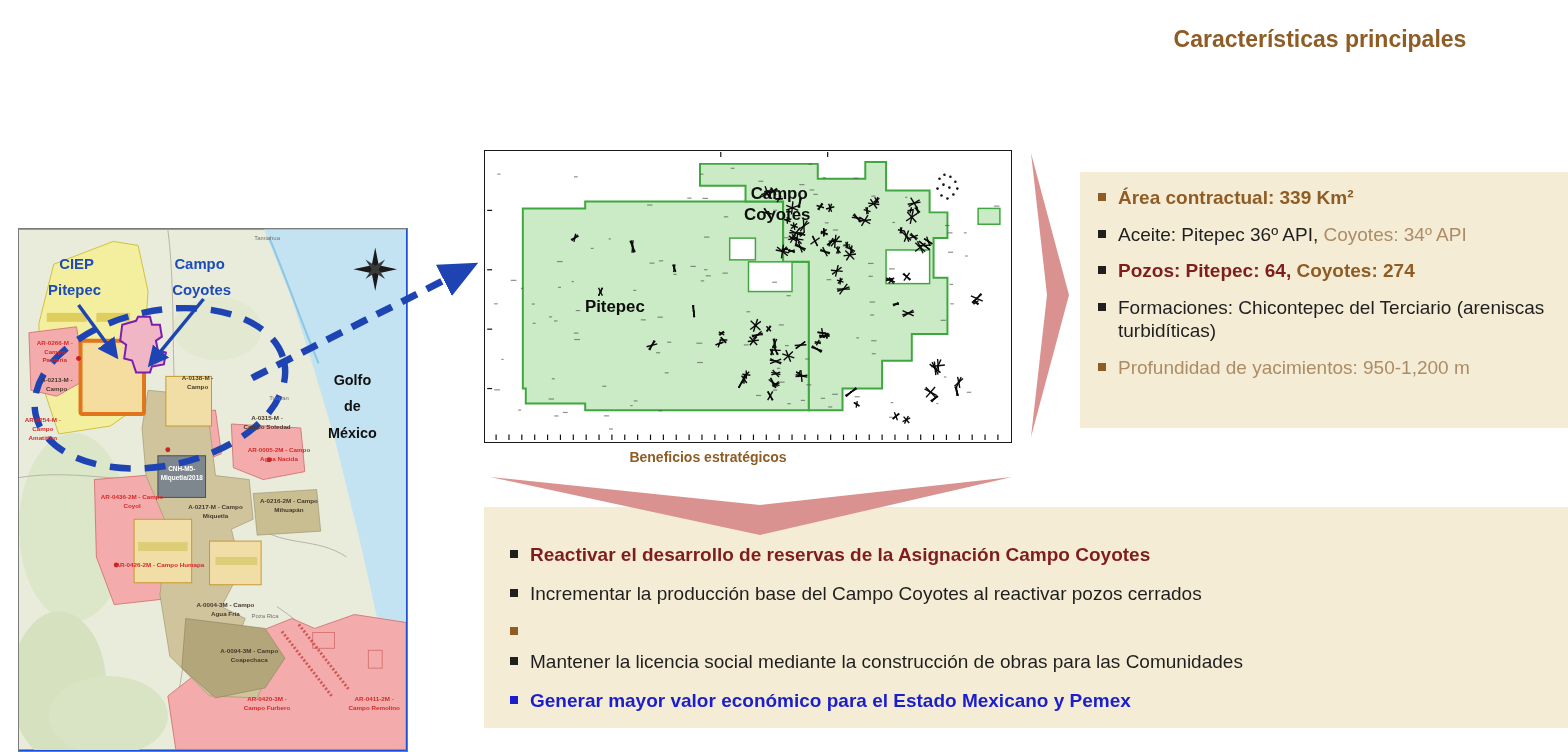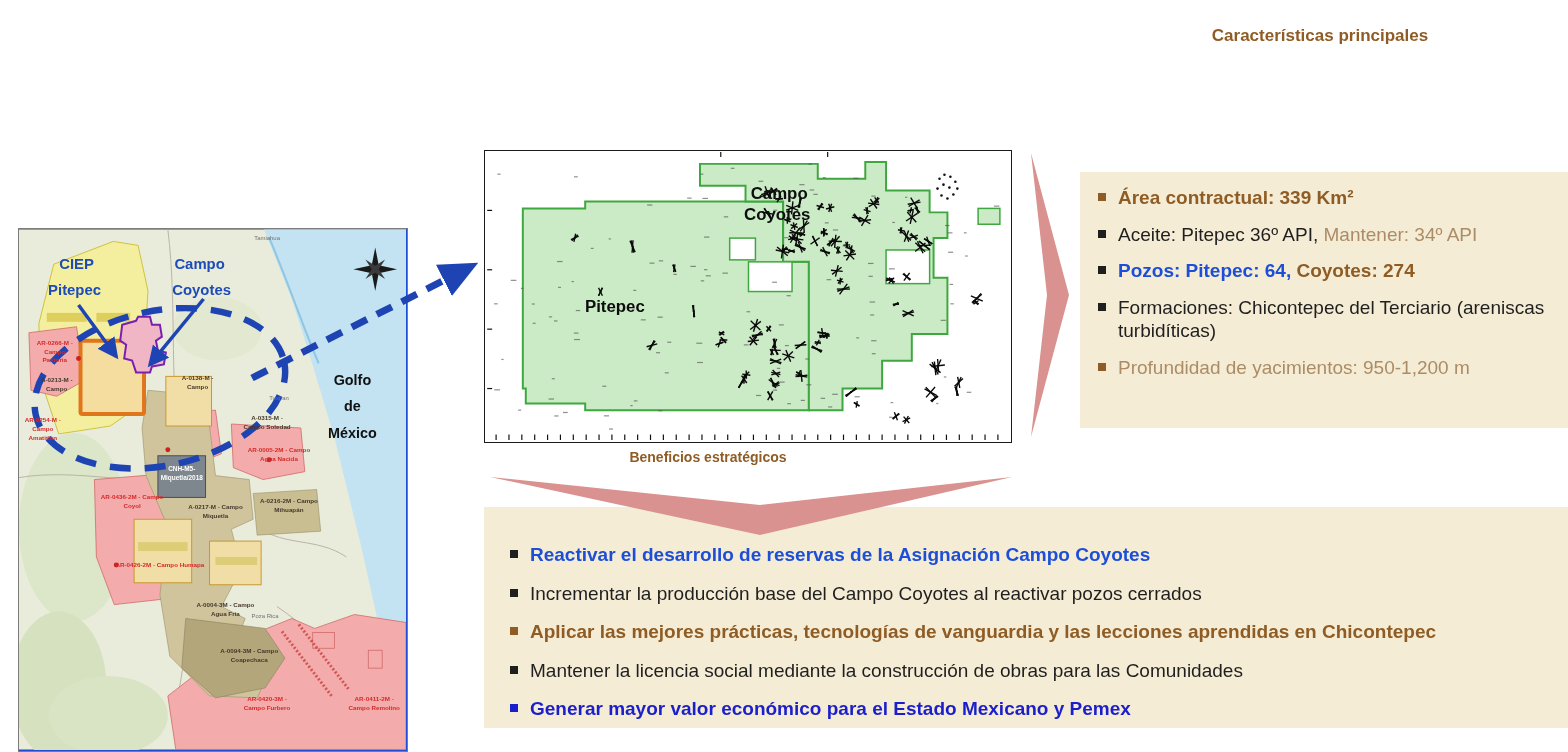--- a/index.html
+++ b/index.html
@@ -1,33 +1,33 @@
 <!DOCTYPE html>
 <html><head>
 <meta charset="utf-8">
 <style>
   html,body{margin:0;padding:0;background:#fff;}
   #slide{position:relative;width:1568px;height:752px;background:#fff;overflow:hidden;
          font-family:"Liberation Sans",sans-serif;}
   .h{position:absolute;font-weight:bold;color:#8e5c24;text-align:center;}
-  #title-caracteristicas{left:1080px;top:26px;width:480px;font-size:17px;}
+  #title-caracteristicas{left:1080px;top:26px;width:480px;font-size:23px;}
   #title-paleocanal{left:20px;top:192px;width:400px;font-size:20px;}
   #title-beneficios{left:528px;top:449px;width:360px;font-size:14px;}
 
   .box{position:absolute;background:#f5ecd5;}
   #box-caracteristicas{left:1072px;top:172px;width:491px;height:256px;padding:14px 16px 0 18px;box-sizing:border-box;margin-left:8px;}
   #box-beneficios{left:484px;top:507px;width:1084px;height:221px;padding:36px 20px 0 26px;box-sizing:border-box;}
   .box ul{list-style:none;margin:0;padding:0;}
   .box li{display:flex;align-items:flex-start;margin-bottom:13px;font-size:19px;line-height:1.24;}
   #box-beneficios li{margin-bottom:15px;text-align:right;}
   .sq{width:8px;height:8px;margin:7px 12px 0 0;flex:0 0 8px;}
   .txt{display:block;}
   .c-brown-bold{color:#8e5c24;font-weight:bold;}
   .c-black{color:#1f1f1f;}
-  .c-black-bold{color:#1d4ed8;font-weight:bold;}
+  .c-black-bold{color:#7f1d1d;font-weight:bold;}
   .c-tan{color:#ab8c66;}
   .c-blue-bold{color:#1b1ecb;font-weight:bold;}
 
   .mapbox{position:absolute;}
   #left-map{left:18px;top:228px;width:390px;height:524px;border:1.5px solid #7c7c7c;box-sizing:border-box;background:#1d4ed8;}
   #center-map{left:484px;top:150px;width:528px;height:293px;border:1.5px solid #1a1a1a;box-sizing:border-box;background:#fff;}
   #overlay{position:absolute;left:0;top:0;pointer-events:none;}
 
   svg text{font-family:"Liberation Sans",sans-serif;}
   .lm-blue{fill:#1d4cb8;font-size:15px;font-weight:bold;}
@@ -951,21 +951,21 @@
   </div>
 
   <div class="box" id="box-caracteristicas">
     <ul id="list-caracteristicas">
         <li>
           <span class="sq" style="background: rgb(142, 92, 36);"></span>
           <span class="txt"><span class="c-brown-bold">Área contractual: 339 Km²</span></span>
         </li>
         <li>
           <span class="sq" style="background: rgb(31, 31, 31);"></span>
-          <span class="txt"><span class="c-black">Aceite: Pitepec 36º API, </span><span class="c-tan">Mantener: 34º API</span></span>
+          <span class="txt"><span class="c-black">Aceite: Pitepec 36º API, </span><span class="c-tan">Coyotes: 34º API</span></span>
         </li>
         <li>
           <span class="sq" style="background: rgb(31, 31, 31);"></span>
           <span class="txt"><span class="c-black-bold">Pozos: Pitepec: 64, </span><span class="c-brown-bold">Coyotes: 274</span></span>
         </li>
         <li>
           <span class="sq" style="background: rgb(31, 31, 31);"></span>
           <span class="txt"><span class="c-black">Formaciones: Chicontepec del Terciario (areniscas turbidíticas)</span></span>
         </li>
         <li>
@@ -979,21 +979,20 @@
         <li>
           <span class="sq" style="background: rgb(31, 31, 31);"></span>
           <span class="txt"><span class="c-black-bold">Reactivar el desarrollo de reservas de la Asignación Campo Coyotes</span></span>
         </li>
         <li>
           <span class="sq" style="background: rgb(31, 31, 31);"></span>
           <span class="txt"><span class="c-black">Incrementar la producción base del Campo Coyotes al reactivar pozos cerrados</span></span>
         </li>
         <li>
           <span class="sq" style="background: rgb(142, 92, 36);"></span>
-          <span class="txt"><span class="c-brown-bold">Aplicar las mejores prácticas, tecnologías de vanguardia y las lecciones aprendidas en Chicontepec</span></span>
         </li>
         <li>
           <span class="sq" style="background: rgb(31, 31, 31);"></span>
           <span class="txt"><span class="c-black">Mantener la licencia social mediante la construcción de obras para las Comunidades</span></span>
         </li>
         <li>
           <span class="sq" style="background: rgb(27, 30, 203);"></span>
           <span class="txt"><span class="c-blue-bold">Generar mayor valor económico para el Estado Mexicano y Pemex</span></span>
         </li>
       </ul>

